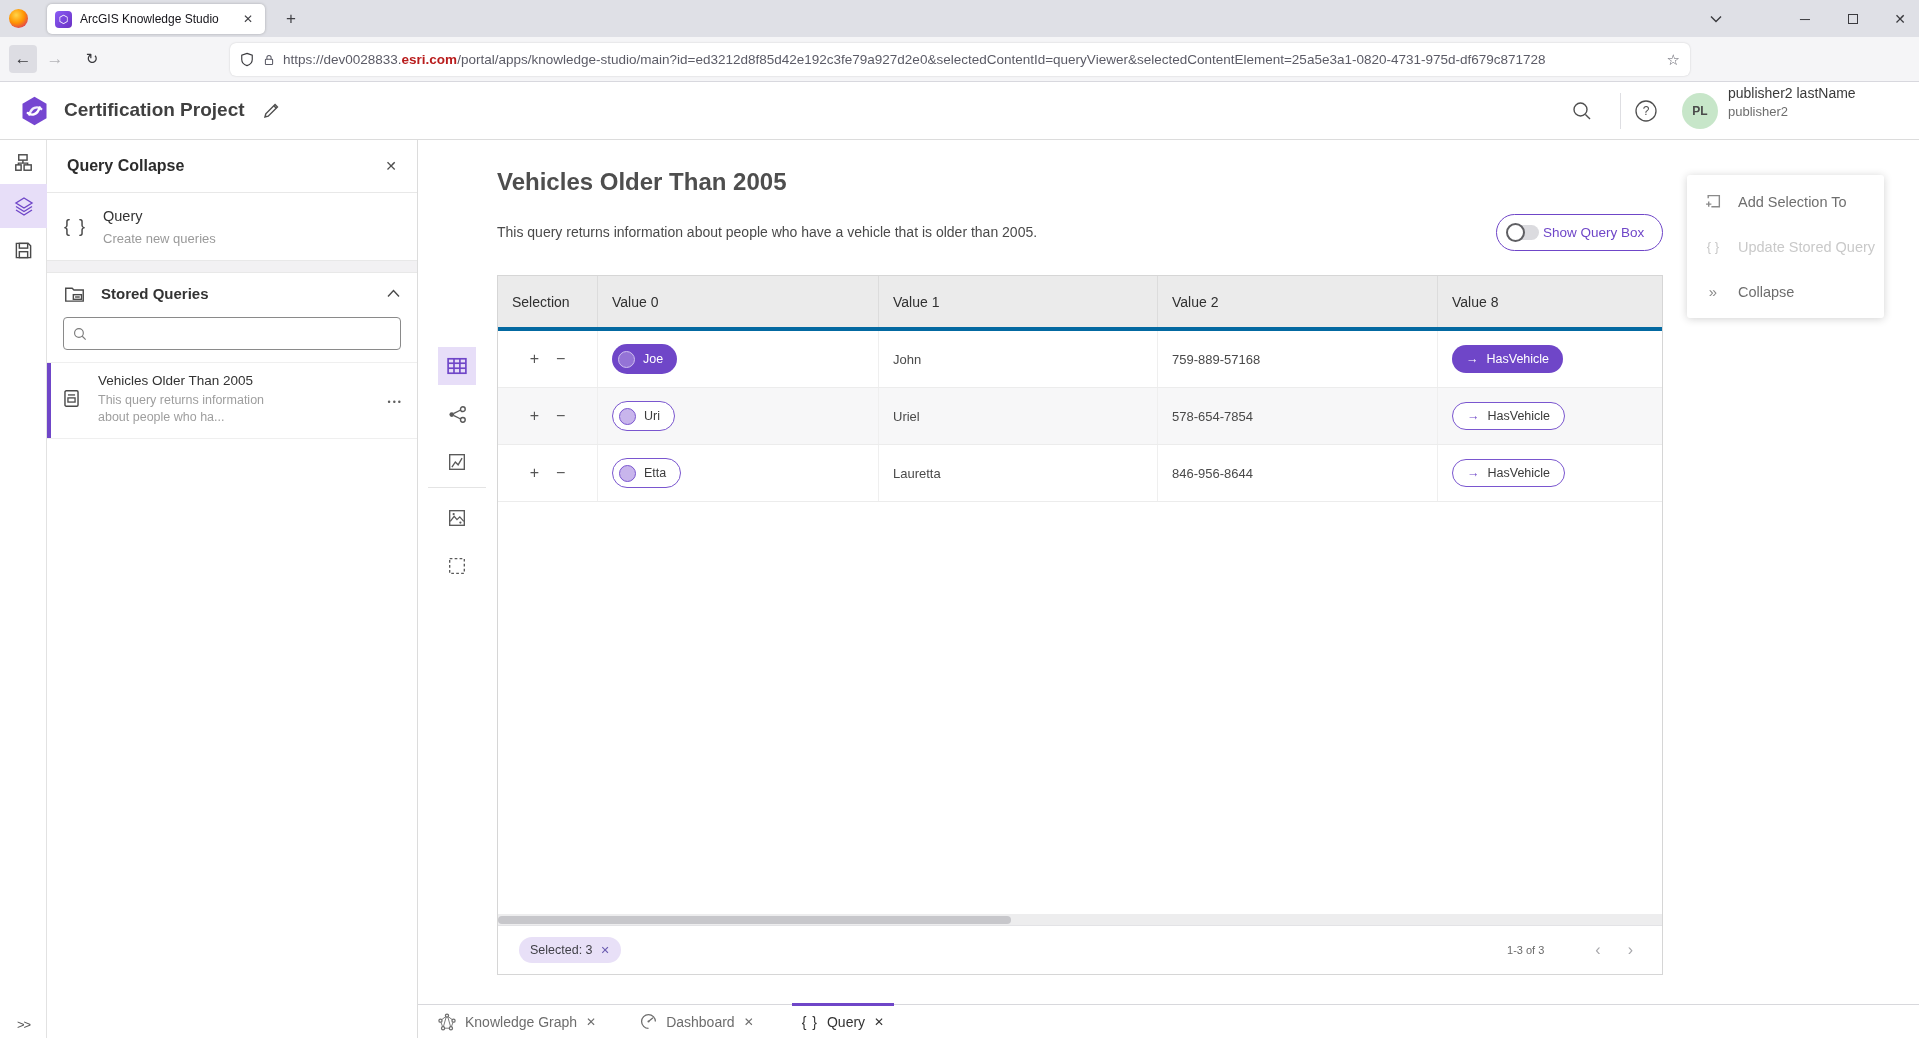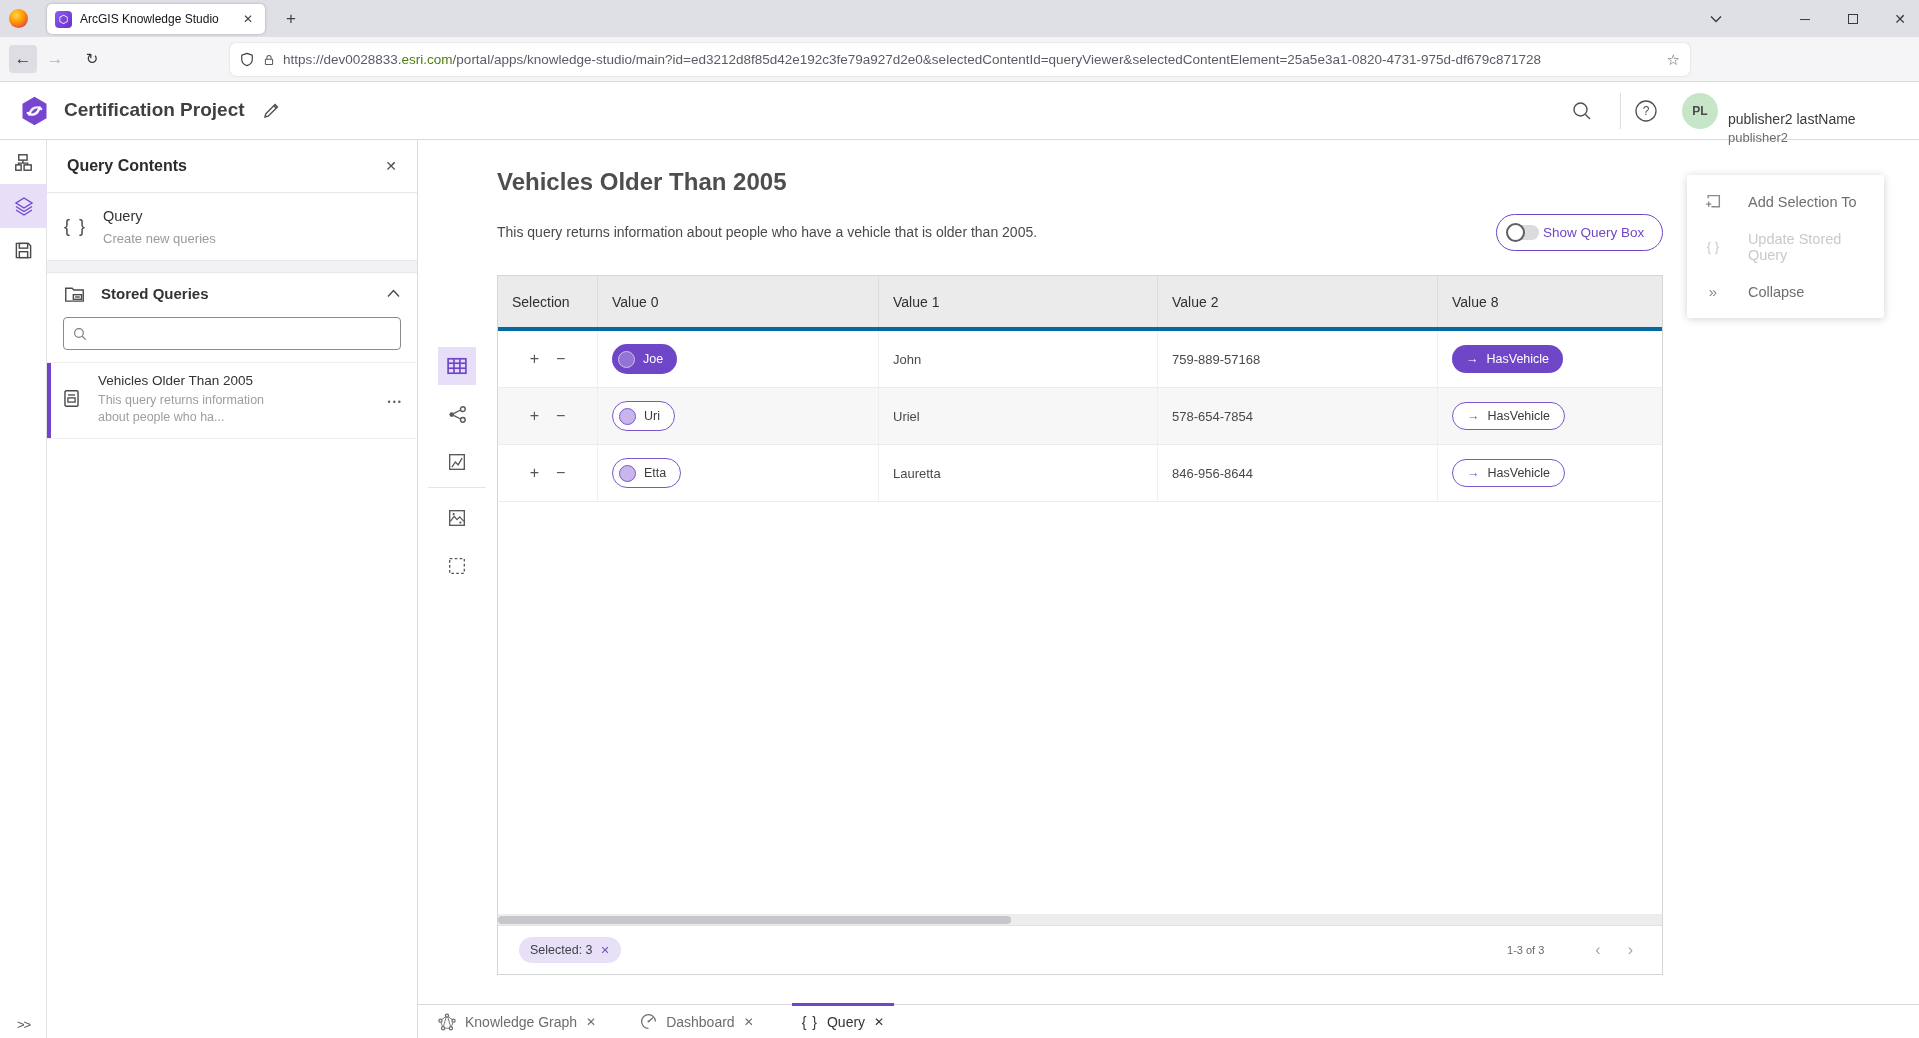--- a/index.html
+++ b/index.html
@@ -23,33 +23,33 @@
 
   .navbar { position:absolute; left:0; top:37px; width:1919px; height:45px; background:#f5f5f7; border-bottom:1px solid #d8d8de;
     display:flex; align-items:center; }
   .navbtn { width:28px; height:28px; display:flex; align-items:center; justify-content:center; font-size:17px; color:#3a3a3e; border-radius:4px; }
   .navbtn.back { margin-left:9px; background:#dddde3; }
   .navbtn.fwd { color:#b4b4b8; margin-left:4px; }
   .navbtn.reload { margin-left:9px; font-size:15px; }
   .urlbar { position:absolute; left:230px; top:6px; width:1460px; height:33px; background:#ffffff; border-radius:6px;
     box-shadow:0 0 2px rgba(0,0,0,.18); display:flex; align-items:center; padding:0 10px; }
   .url-text { flex:1; font-size:13.5px; color:#5b5b66; white-space:nowrap; overflow:hidden; margin-left:8px; }
-  .url-text .domain { color:#4d7c0f; font-weight:normal; }
+  .url-text .domain { color:#b91c1c; font-weight:bold; }
   .nav-right { position:absolute; right:0; top:37px; height:45px; display:flex; align-items:center; gap:10px; padding-right:10px; }
 
   
   .appheader { position:absolute; left:0; top:82px; width:1919px; height:58px; background:#fff; border-bottom:1px solid #dcdcdc; }
   .app-logo { position:absolute; left:19px; top:13px; }
   .app-title { position:absolute; left:64px; top:17px; font-size:19px; font-weight:600; color:#404040; }
   .pencil-btn { position:absolute; left:262px; top:19px; width:22px; height:22px; }
   .hdr-iconbtn { position:absolute; top:11px; width:36px; height:36px; border-radius:50%; display:flex; align-items:center; justify-content:center; }
   .hdr-divider { position:absolute; left:1620px; top:11px; width:1px; height:36px; background:#dedee2; }
   .avatar { position:absolute; left:1682px; top:11px; width:36px; height:36px; border-radius:50%; background:#c7e6c9;
     display:flex; align-items:center; justify-content:center; font-size:12px; font-weight:bold; color:#4a4a4a; }
-  .user-names { position:absolute; left:1728px; top:28px; line-height:1.35; }
+  .user-names { position:absolute; left:1728px; top:2px; line-height:1.35; }
   .user-names .n1 { font-size:14px; color:#3a3a3a; }
   .user-names .n2 { font-size:13px; color:#6d6d6d; }
 
   
   .rail { position:absolute; left:0; top:140px; width:47px; height:898px; background:#fff; border-right:1px solid #e2e2e2; }
   .rail-btn { width:47px; height:44px; display:flex; align-items:center; justify-content:center; color:#4a4a4a; }
   .rail-btn.sel { background:#e7def8; color:#6f46c8; }
   .rail-expand { position:absolute; left:0; bottom:6px; width:47px; text-align:center; font-size:13px; color:#5a5a5a; letter-spacing:-1px; }
 
   
@@ -114,21 +114,21 @@
   .tfooter { height:49px; flex:none; border-top:1px solid #e3e3e6; display:flex; align-items:center; padding:0 21px;gap:21px; }
   .chip { display:inline-flex; align-items:center; gap:8px; height:26px; background:#e8e0f7; border-radius:13px; padding:0 11px;
     font-size:12.5px; color:#3f3f46; }
   .chip .x { font-size:11px; color:#6a5bb0; }
   .pg { margin-left:auto; font-size:11px; color:#6a6a6a; }
   .pg-arrows { display:flex; gap:27px; margin-left:30px; margin-right:8px; font-size:16px; color:#a8a8ac; }
 
   
   .ctxmenu { position:absolute; left:1687px; top:175px; width:197px; background:#fff; border-radius:3px;
     box-shadow:0 1px 8px rgba(0,0,0,.18); padding:4px 0; }
-  .ctx-item { height:45px; display:flex; align-items:center; padding-left:17px; gap:26px; font-size:14.5px; color:#6e6e6e; }
+  .ctx-item { height:45px; display:flex; align-items:center; padding-left:17px; gap:16px; font-size:14.5px; color:#6e6e6e; }
   .ctx-item.disabled { color:#c9c9c9; }
   .ctx-item .ic { width:18px; display:flex; justify-content:center; }
 
   
   .bottombar { position:absolute; left:418px; top:1004px; width:1501px; height:34px; background:#fff; border-top:1px solid #d8d8dc;
     display:flex; align-items:center; }
   .btab2 { position:relative; height:34px; display:flex; align-items:center; gap:9px; padding:0 14px; font-size:14px; color:#6d6d6d; }
   .btab2 .bx { font-size:12px; }
   .btab2.active { color:#333; }
   .btab2.active .aline { position:absolute; left:4px; right:4px; top:-2px; height:3px; background:#6f46c8; }
@@ -252,21 +252,21 @@
           <path d="M2 2 H12 L14 4 V14 H2 Z" fill="none" stroke="currentColor" stroke-width="1.2"></path>
           <rect x="4.5" y="2" width="7" height="4" fill="none" stroke="currentColor" stroke-width="1.2"></rect>
           <rect x="4.5" y="9" width="7" height="5" fill="none" stroke="currentColor" stroke-width="1.2"></rect>
         </svg>
     </div>
     <div class="rail-expand">&gt;&gt;</div>
   </div>
 
   <div class="panel">
     <div class="panel-hd">
-      <div class="t">Query Contents</div>
+      <div class="t">Query Collapse</div>
       <div class="close-x">✕</div>
     </div>
     <div class="query-item">
       <div class="braces">{ }</div>
       <div class="qi-text">
         <div class="l1">Query</div>
         <div class="l2">Create new queries</div>
       </div>
     </div>
     <div class="band"></div>

